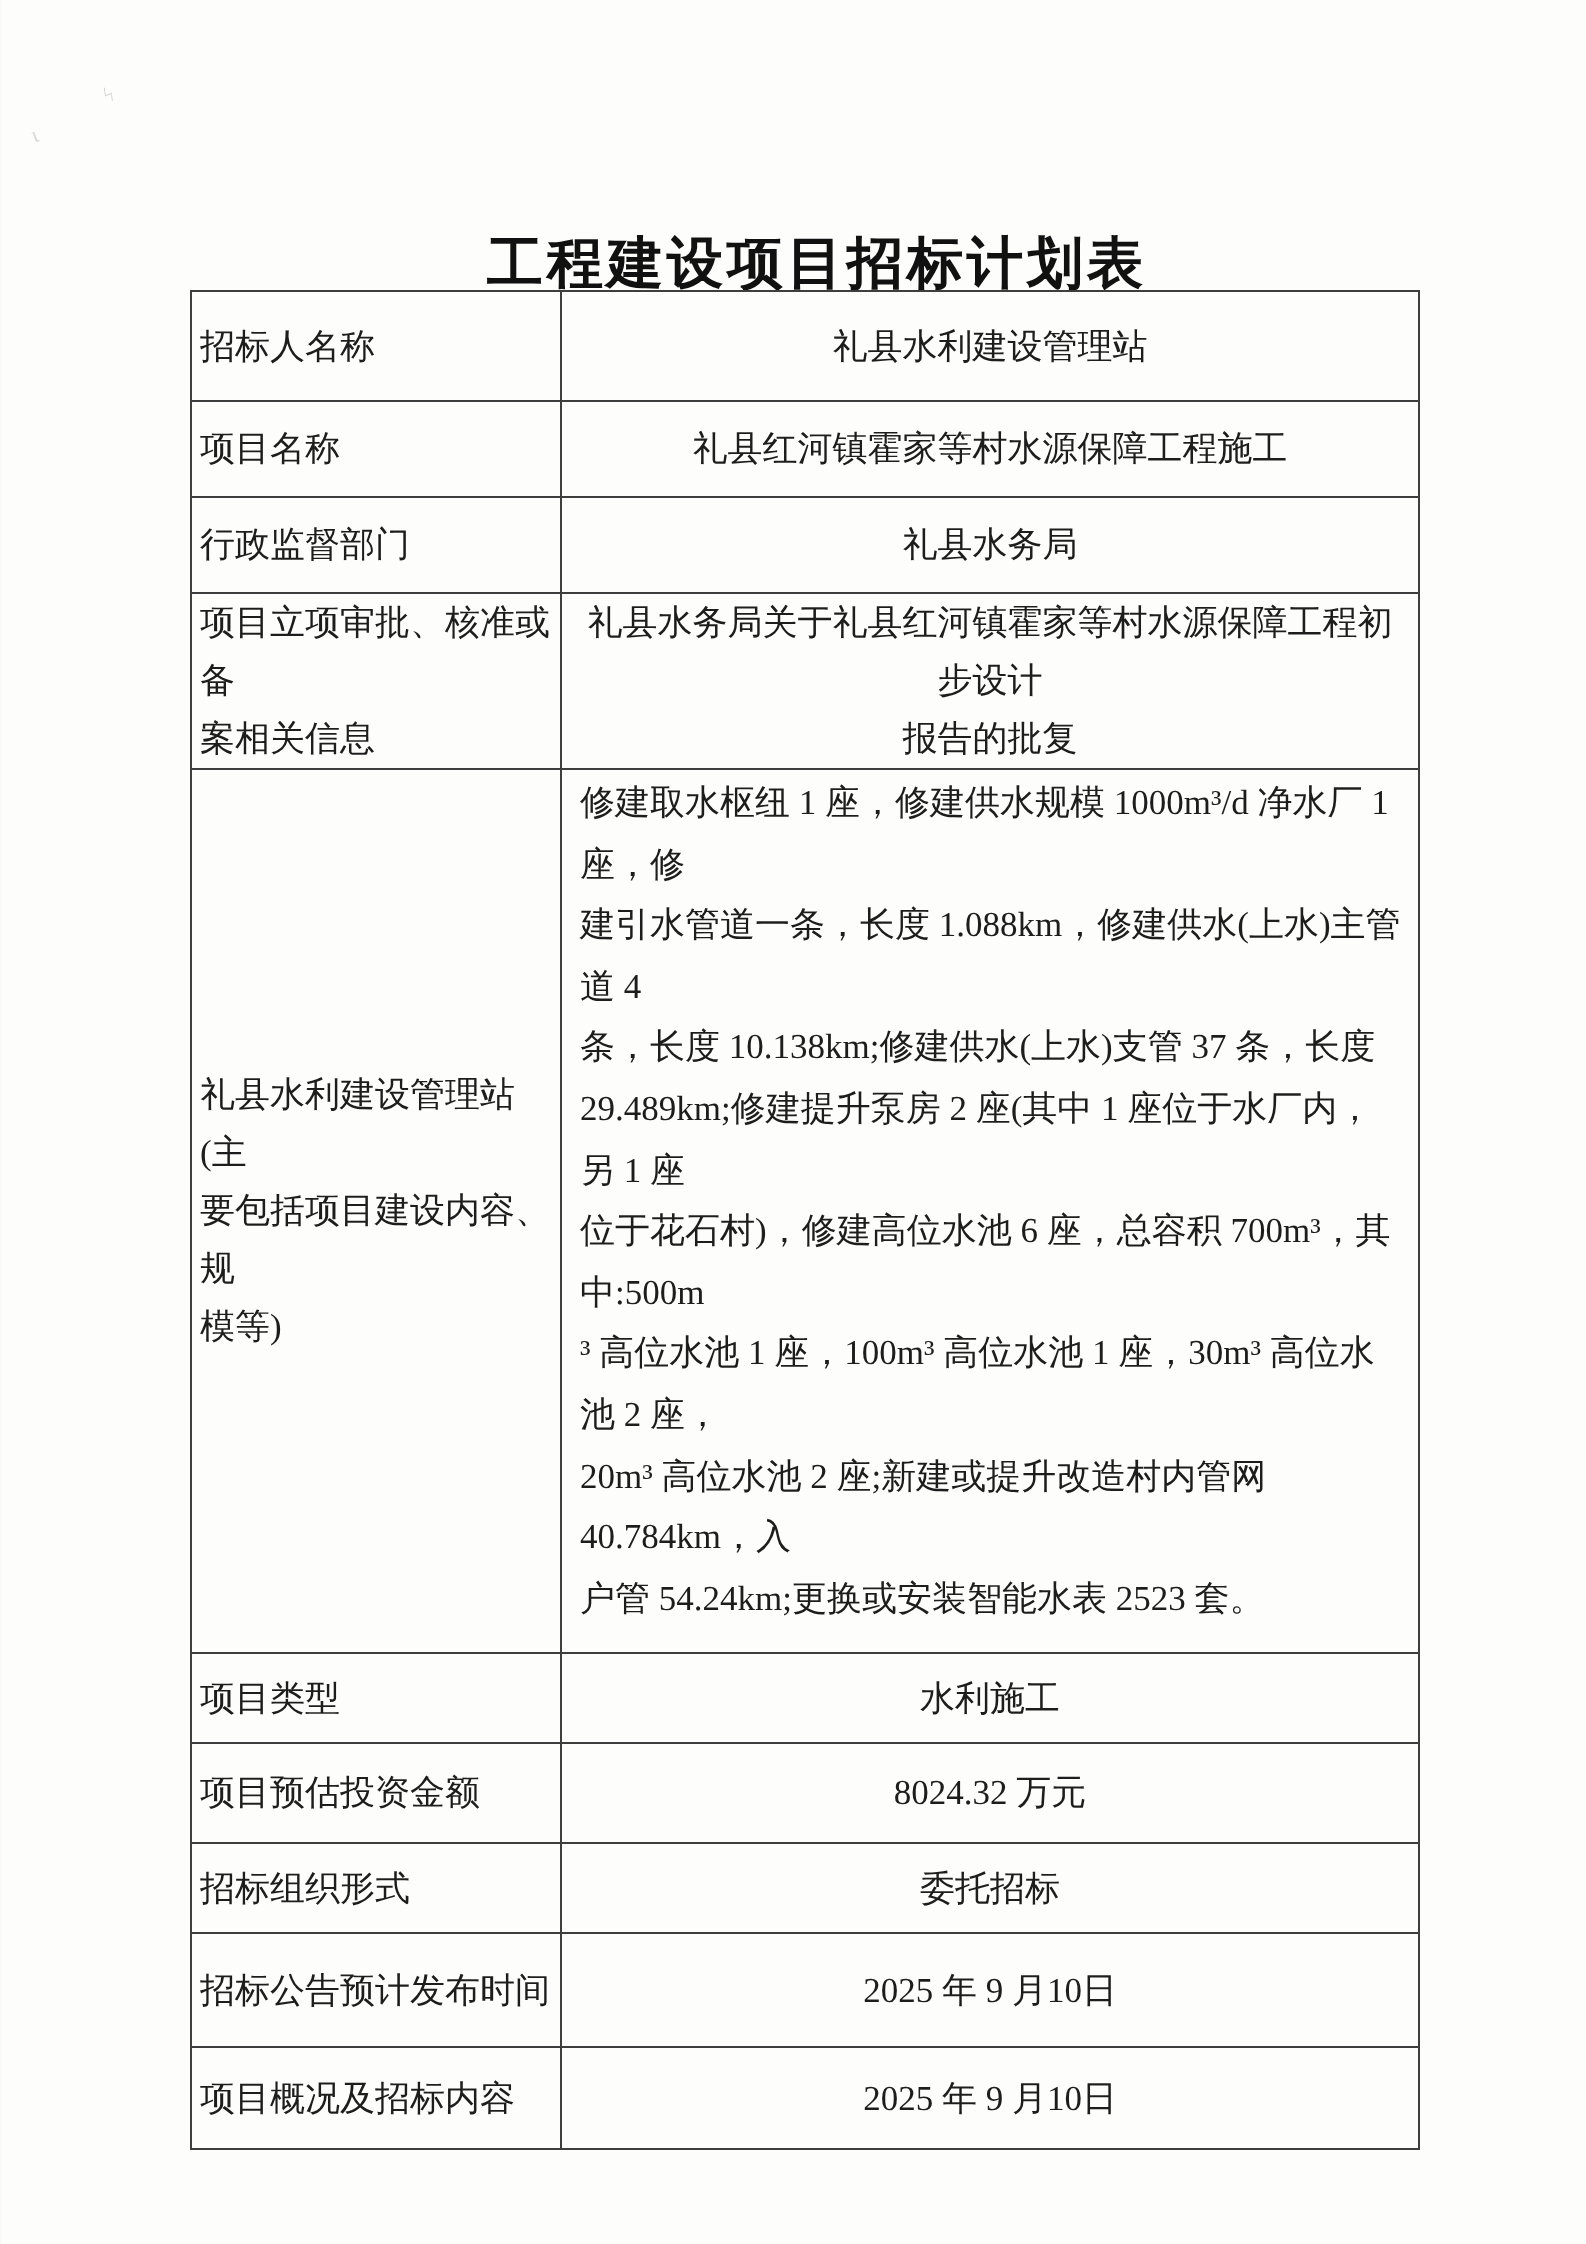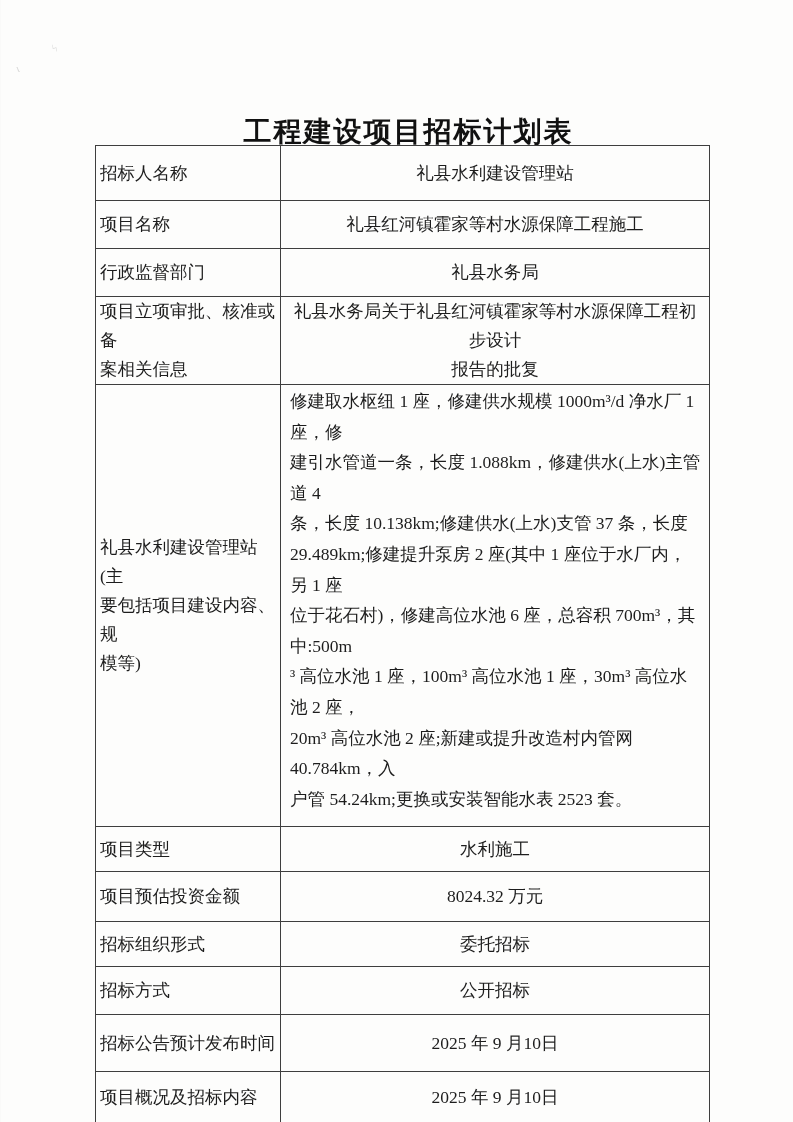--- a/index.html
+++ b/index.html
@@ -127,24 +127,20 @@
         <td class="cell-value">水利施工</td>
       </tr>
       <tr style="height:50px">
         <td class="cell-label">项目预估投资金额</td>
         <td class="cell-value">8024.32 万元</td>
       </tr>
       <tr style="height:45px">
         <td class="cell-label">招标组织形式</td>
         <td class="cell-value">委托招标</td>
       </tr>
-      <tr style="height:48px">
-        <td class="cell-label">招标方式</td>
-        <td class="cell-value">公开招标</td>
-      </tr>
       <tr style="height:57px">
         <td class="cell-label">招标公告预计发布时间</td>
         <td class="cell-value">2025 年 9 月10日</td>
       </tr>
       <tr style="height:51px">
         <td class="cell-label">项目概况及招标内容</td>
         <td class="cell-value">2025 年 9 月10日</td>
       </tr>
     </tbody>
   </table>

